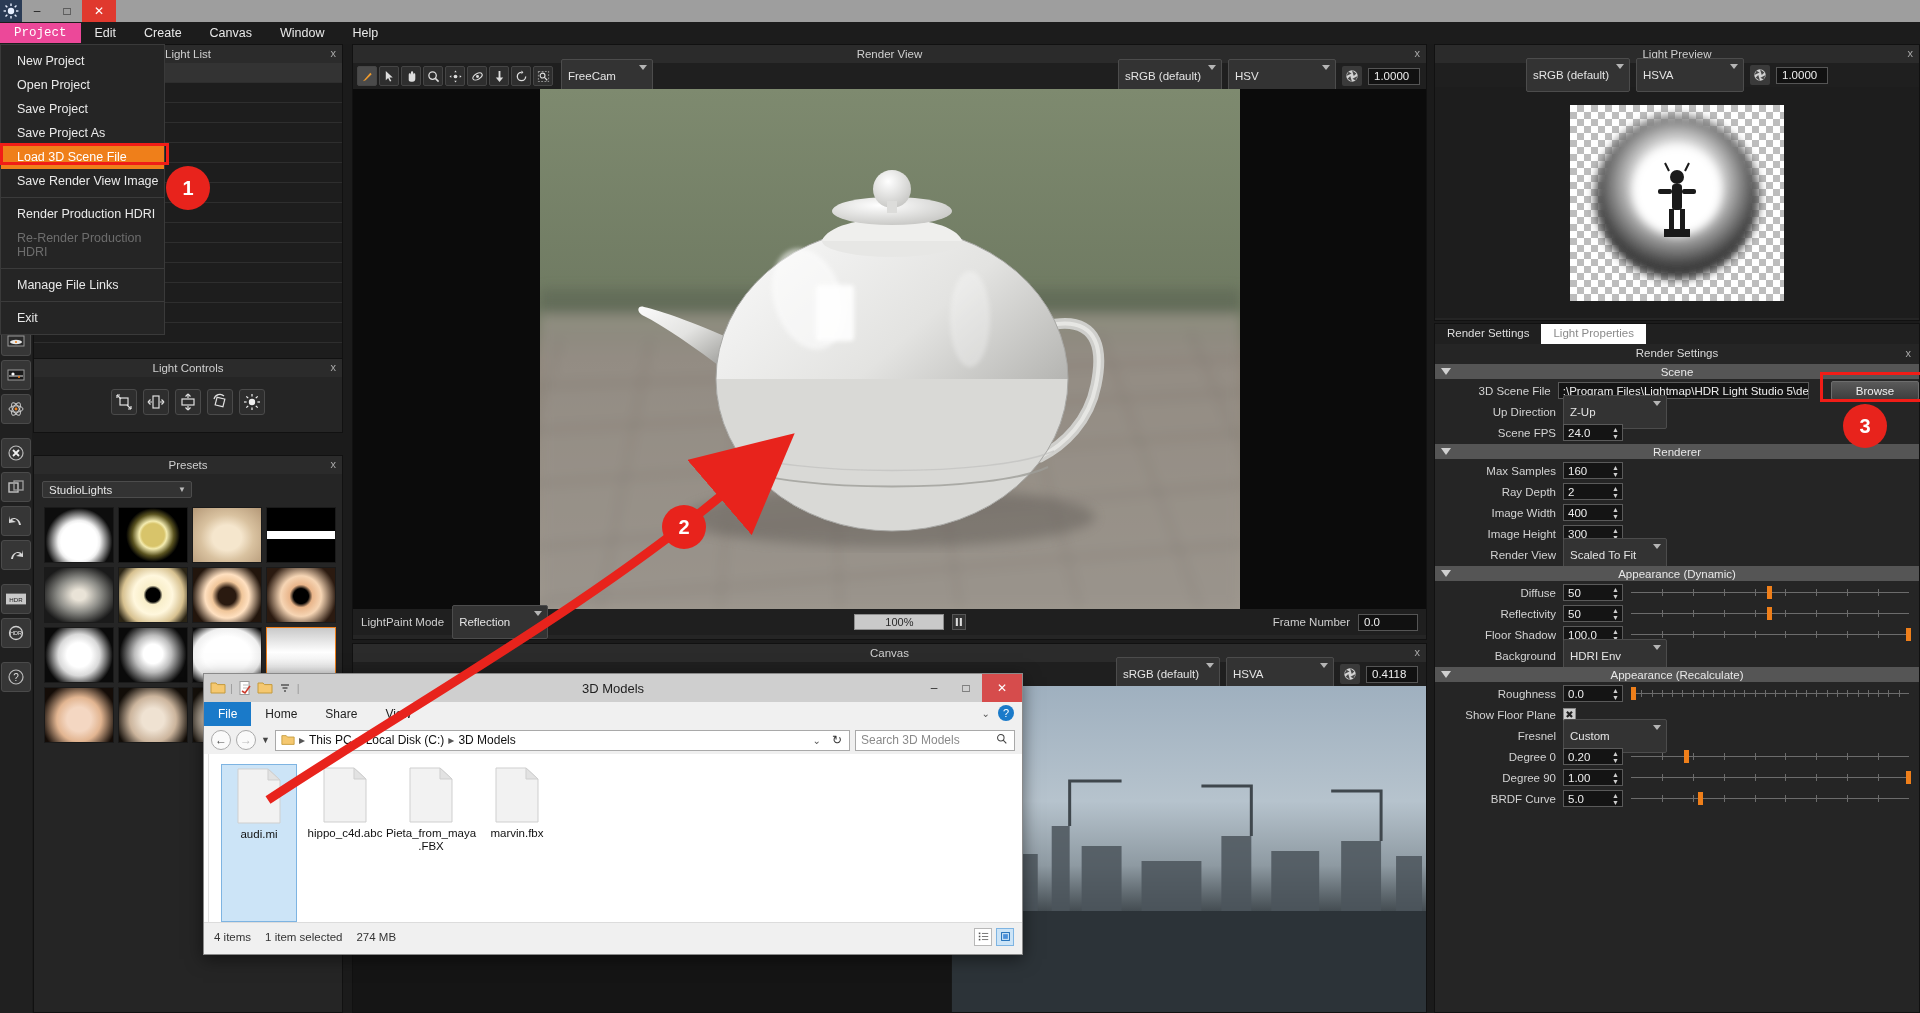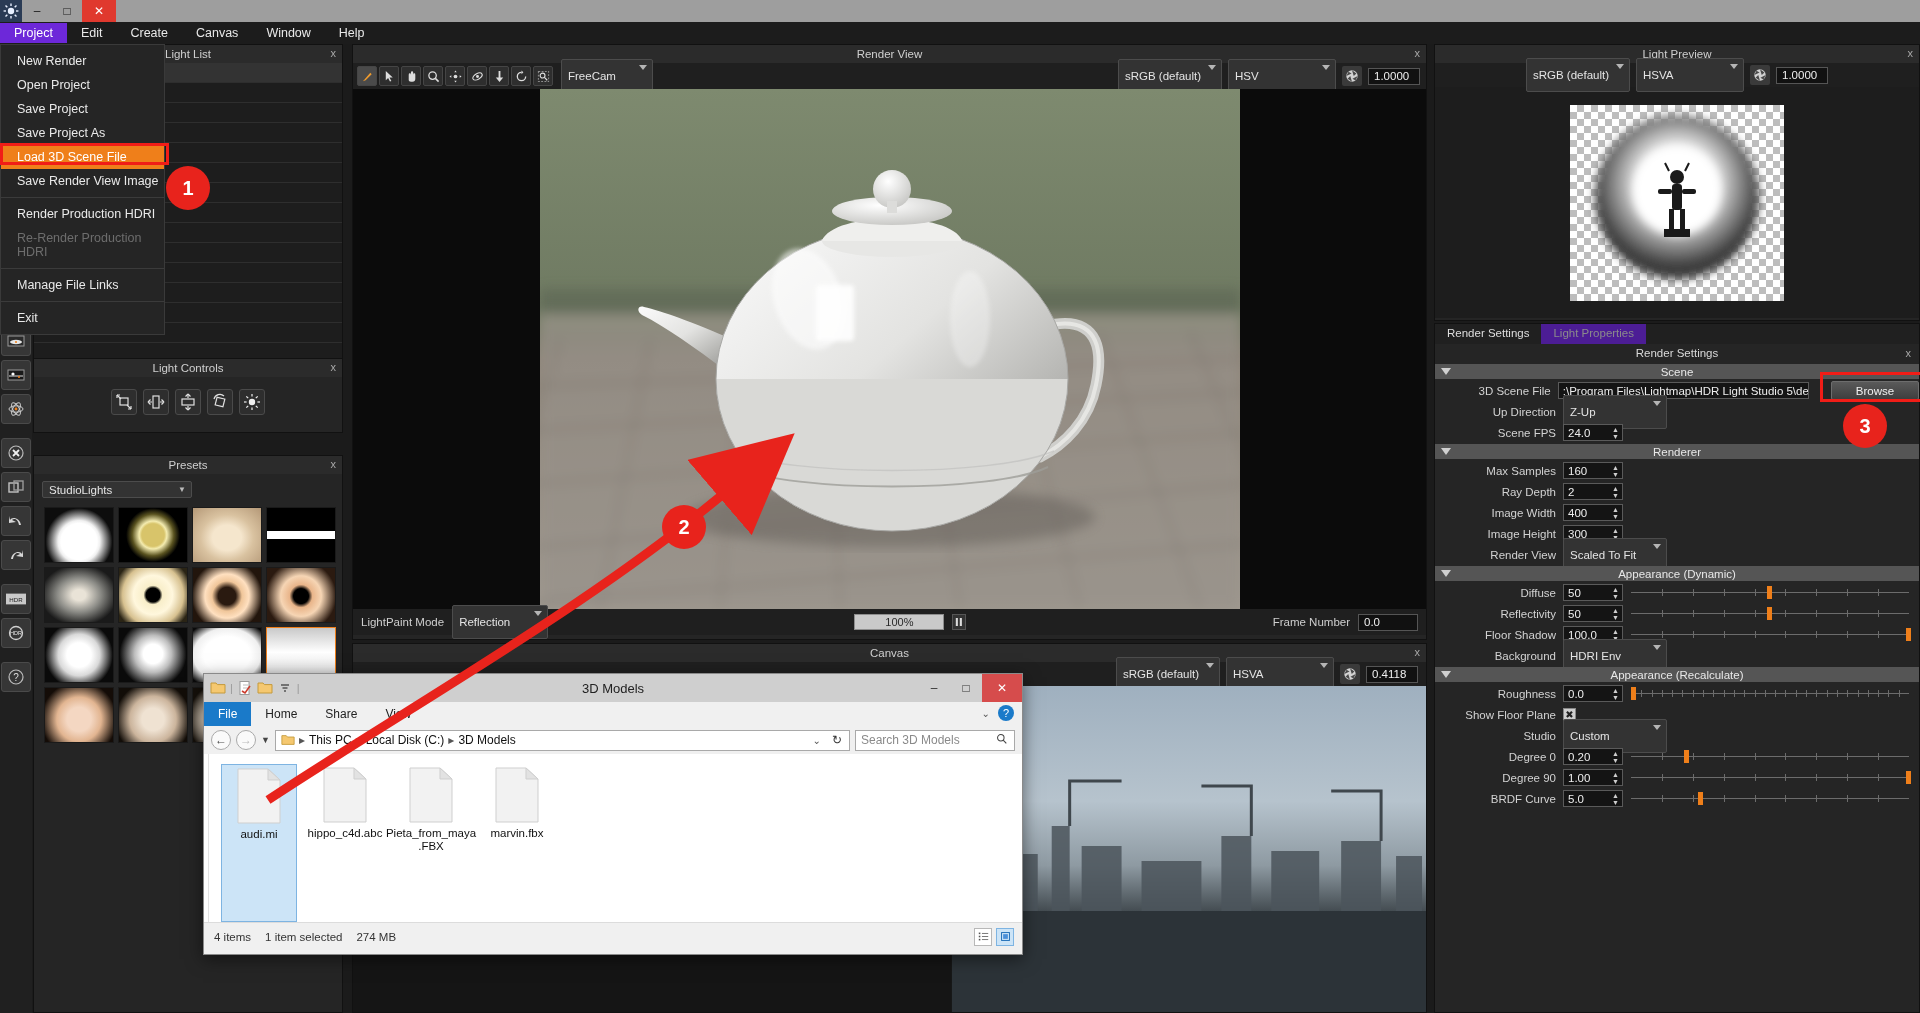--- a/index.html
+++ b/index.html
@@ -17,21 +17,21 @@
   .tb-logo svg { width:16px; height:16px; }
   .tb-btns { display:flex; height:22px; }
   .tb-btn { width:30px; height:22px; display:flex; align-items:center;
     justify-content:center; font-size:12px; color:#1a1a1a; }
   .tb-btn.close { background:#e0392e; color:#fff; width:34px; }
 
   
   .menubar { position:absolute; left:0; top:22px; width:1920px; height:22px;
     background:#1c1c1c; display:flex; align-items:center; }
   .menu-item { font-size:12.5px; color:#e9e9e9; padding:3px 14px; cursor:default; }
-  .menu-item.active { background:#6d28d9; color:#fff; }
+  .menu-item.active { background:#ec4899; color:#fff;font-family:Liberation Mono, monospace; }
 
   
   .dropdown { position:absolute; left:0; top:44px; width:165px;
     background:#252525; border:1px solid #3a3a3a; padding:4px 0; z-index:60; }
   .dd-item { font-size:12.5px; color:#e9e9e9; padding:5px 0 5px 16px; }
   .dd-item.disabled { color:#6d6d6d; }
   .dd-item.hl { background:#ef7f1a; color:#fff; }
   .dd-sep { height:1px; background:#3b3b3b; margin:4px 0; }
   .dd-hlbox { position:absolute; left:0; top:143px; width:169px; height:22px;
     border:3px solid #f11d17; z-index:61; }
@@ -122,21 +122,21 @@
     background-image:
       linear-gradient(45deg,#bdbdbd 25%,transparent 25%,transparent 75%,#bdbdbd 75%),
       linear-gradient(45deg,#bdbdbd 25%,transparent 25%,transparent 75%,#bdbdbd 75%);
     background-size:14px 14px; background-position:0 0,7px 7px;
     background-color:#fff; position:relative; overflow:hidden; }
 
   
   #render-settings { left:1434px; top:323px; width:486px; height:690px; }
   .rs-tabs { height:20px; background:#202020; display:flex; }
   .rs-tab { font-size:11.5px; padding:3px 12px; color:#ddd; }
-  .rs-tab.inactive { color:#8b8b8b; background:#4c1d95; }
+  .rs-tab.inactive { color:#8b8b8b; background:#ffffff; }
   .rs-title { height:18px; background:#252525; display:flex; align-items:center;
     justify-content:center; position:relative; font-size:11.5px; color:#d9d9d9; }
   .rs-title .x { position:absolute; right:8px; font-size:11px; color:#a8a8a8; }
   .sect { height:15px; background:#555; display:flex; align-items:center;
     justify-content:center; font-size:11.5px; color:#e8e8e8; position:relative;
     margin-top:2px; }
   .sect .tri { position:absolute; left:6px; width:0;height:0;
     border-left:5px solid transparent; border-right:5px solid transparent;
     border-top:7px solid #d0d0d0; }
   .row { height:19px; display:flex; align-items:center; margin-top:2px; }
@@ -934,21 +934,21 @@
             <div class="tick" style="left: 92.5926%;"></div>
             <div class="tick" style="left: 96.2963%;"></div>
             <div class="knob" style="left: 0%;"></div>
           </div>
         </div>
         <div class="row">
           <div class="rl">Show Floor Plane</div>
           <div class="chkbox">✖</div>
         </div>
         <div class="row">
-          <div class="rl">Studio</div>
+          <div class="rl">Fresnel</div>
           <div class="combo" style="width: 104px;">
             <span>Custom</span>
             <span class="car"></span>
           </div>
         </div>
         <div class="row">
           <div class="rl">Degree 0</div>
           <div class="spin">
             <span>0.20</span>
             <span class="arr">▲<br>▼</span>
@@ -1001,21 +1001,21 @@
             <div class="tick" style="left: 66.6667%;"></div>
             <div class="tick" style="left: 77.7778%;"></div>
             <div class="tick" style="left: 88.8889%;"></div>
             <div class="knob" style="left: 24%;"></div>
           </div>
         </div>
       </div>
   </div>
 
   <div class="dropdown">
-    <div class="dd-item">New Render</div>
+    <div class="dd-item">New Project</div>
     <div class="dd-item">Open Project</div>
     <div class="dd-item">Save Project</div>
     <div class="dd-item">Save Project As</div>
     <div class="dd-item hl">Load 3D Scene File</div>
     <div class="dd-item">Save Render View Image</div>
     <div class="dd-sep"></div>
     <div class="dd-item">Render Production HDRI</div>
     <div class="dd-item disabled">Re-Render Production HDRI</div>
     <div class="dd-sep"></div>
     <div class="dd-item">Manage File Links</div>

